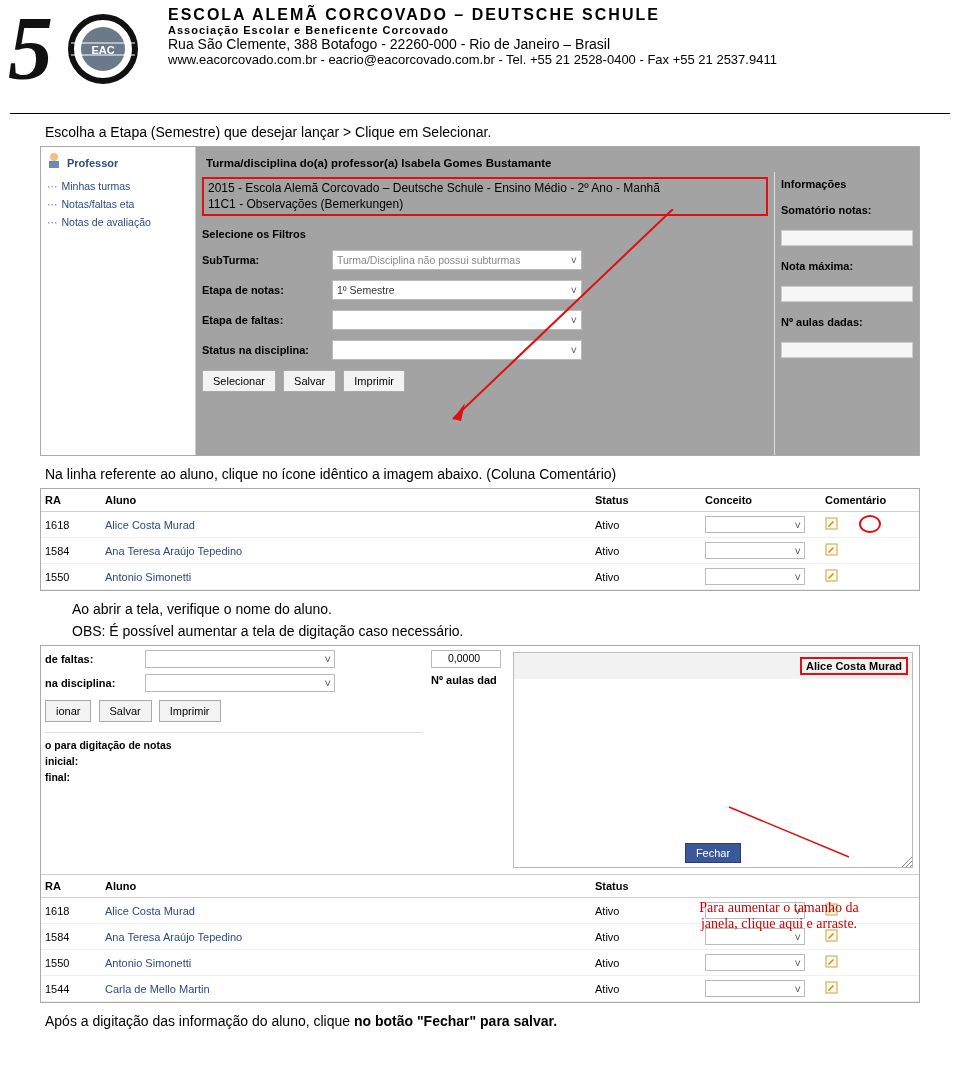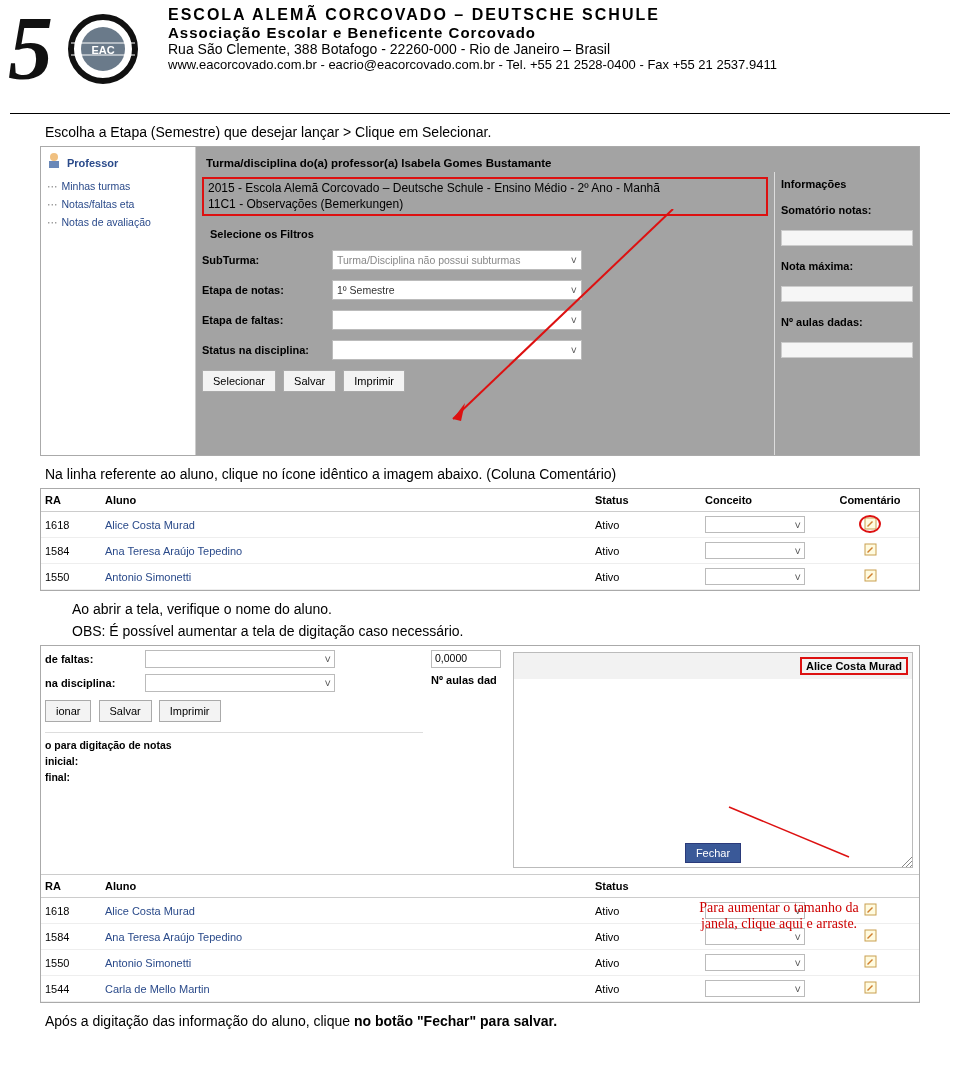--- a/index.html
+++ b/index.html
@@ -4,42 +4,42 @@
 <style>
   * { box-sizing: border-box; margin: 0; padding: 0; }
   body { font-family: Verdana, Geneva, sans-serif; background: #fff; width: 960px; color: #000; }
   
   
   .doc-header { display: flex; padding: 4px 8px 0 8px; gap: 10px; }
   .logo-50 { width: 150px; height: 105px; flex-shrink: 0; position: relative; }
   .logo-50 svg { width: 100%; height: 100%; }
   .header-text { flex: 1; padding-top: 2px; }
   .school-name { font-size: 16px; font-weight: bold; letter-spacing: 2px; font-variant: small-caps; }
-  .assoc-name { font-size: 15px; font-weight: bold; letter-spacing: 1px; }
+  .assoc-name { font-size: 11px; font-weight: bold; letter-spacing: 1px; }
   .addr { font-size: 14px; }
   .contact { font-size: 13px; }
   .hr-line { border: none; border-top: 1px solid #000; margin: 4px 10px 10px 10px; }
   
   .instruction { font-size: 14px; margin: 10px 45px 6px 45px; }
   
   
   .screenshot { margin: 0 40px 10px 40px; border: 1px solid #aaa; background: #f7f8f9; font-family: Arial, sans-serif; font-size: 11px; position: relative; }
   .ss1 { display: flex; height: 310px; }
   .sidenav { width: 155px; background: #fff; border-right: 1px solid #ccc; padding: 4px; }
   .prof-row { display: flex; align-items: flex-end; gap: 4px; font-weight: bold; color: #2a4a8a; margin-bottom: 8px; }
   .prof-icon { display:inline-block; width:18px; height:18px; }
   .tree-item { display:flex; align-items:center; gap:4px; padding: 3px 2px; color:#2a4a8a; font-size:10.5px; cursor:pointer; }
   .tree-dots { color:#888; }
   
   .main-area { flex:1; background:#a3a3a3; display:flex; }
   .main-left { flex:1; padding:6px; }
   .main-right { width: 145px; border-left:1px solid #ddd; padding:6px;margin-top:25px; }
   .panel-title { font-weight:bold; padding:4px; font-size:11.5px; }
   .redbox { border:2px solid #d11; padding:2px 4px; margin:4px 0 12px 0; font-size:12px; line-height:1.3; }
-  .sec-title { font-weight:bold; margin:6px 0 10px 8px; }
+  .sec-title { font-weight:bold; margin:6px 0 10px 0; }
   .frow { display:flex; align-items:center; margin-bottom:10px; }
   .flabel { font-weight:bold; width:130px; font-size:11px; }
   .fsel { flex:1; max-width:250px; border:1px solid #bbb; height:20px; background:#fff; display:flex; align-items:center; padding:0 4px; color:#888; font-size:10.5px; justify-content:space-between; }
   .caret { color:#555; }
   .btnrow { margin-top:8px; }
   .btn { display:inline-block; border:1px solid #aaa; padding:4px 10px; margin-right:4px; background:#f3f3f3; font-size:11px; cursor:pointer; }
   .info-lbl { font-weight:bold; font-size:11px; margin-bottom:14px; }
   .info-field { border:1px solid #ccc; height:16px; background:#f6f6f6; margin-bottom:4px; }
   
   
@@ -47,21 +47,21 @@
   .redarrow1 { left:402px; top:62px; width:250px; height:220px; }
   
   
   .ss-table { margin:0 40px 10px 40px; border:1px solid #aaa; font-family:Arial,sans-serif; font-size:11px; background:#fff; }
   .tbl-head { display:flex; border-bottom:1px solid #ccc; padding:5px 4px; font-weight:bold; font-size:11px; }
   .tbl-row { display:flex; border-bottom:1px solid #eee; padding:4px 4px; align-items:center; }
   .col-ra { width:60px; }
   .col-aluno { flex:1; color:#2a4a8a; }
   .col-status { width:110px; }
   .col-conceito { width:120px; }
-  .col-coment { width:90px; text-align:center; }
+  .col-coment { width:90px; }
   .selsmall { width:100px; border:1px solid #bbb; height:17px; display:inline-flex; align-items:center; justify-content:flex-end; padding-right:3px; background:#fff; cursor:pointer; }
   .pencil-icon { display:inline-block; width:13px; height:13px; cursor:pointer; }
   .red-circle { position:absolute; border:2px solid #d11; border-radius:50%; width:22px; height:18px; }
   
   
   .ss3 { margin:0 40px 10px 40px; border:1px solid #aaa; font-family:Arial,sans-serif; font-size:11px; background:#fff; position:relative; }
   .ss3-top { display:flex; }
   .ss3-left { width:450px; padding:4px; }
   .ss3-modal { width:400px; border:1px solid #bbb; background:#fff; padding:0; margin:2px; position:relative; }
   .modal-head { background:#f2f2f2; padding:4px; display:flex; justify-content:space-between; }
@@ -264,21 +264,21 @@
         <span class="btn">Imprimir</span>
       </div>
       <div style="border-top:1px solid #ddd; margin:6px 0;"></div>
       <div class="small-link" style="font-weight:bold;color:#000;">o para digitação de notas</div>
       <div class="small-link" style="font-weight:bold;color:#000;">inicial:</div>
       <div class="small-link" style="font-weight:bold;color:#000;">final:</div>
     </div>
     <div style="flex:1; padding:4px;">
       <div style="display:flex;gap:10px;align-items:flex-start;">
         <div>
-          <div style="border:1px solid #bbb;height:18px;width:70px;padding:1px 3px;font-size:10.5px;">0,0000</div>
+          <div style="border:1px solid #bbb;height:18px;width:70px;padding:1px 16px;font-size:10.5px;">0,0000</div>
           <div style="font-weight:bold;font-size:11px;margin-top:6px;">Nº aulas dad</div>
         </div>
         <div class="ss3-modal">
           <div class="modal-head">
             <span></span>
             <span class="redbox2">Alice Costa Murad</span>
           </div>
           <div class="modal-body"></div>
           <div class="modal-foot">
             <span class="fechar-btn">Fechar</span>

